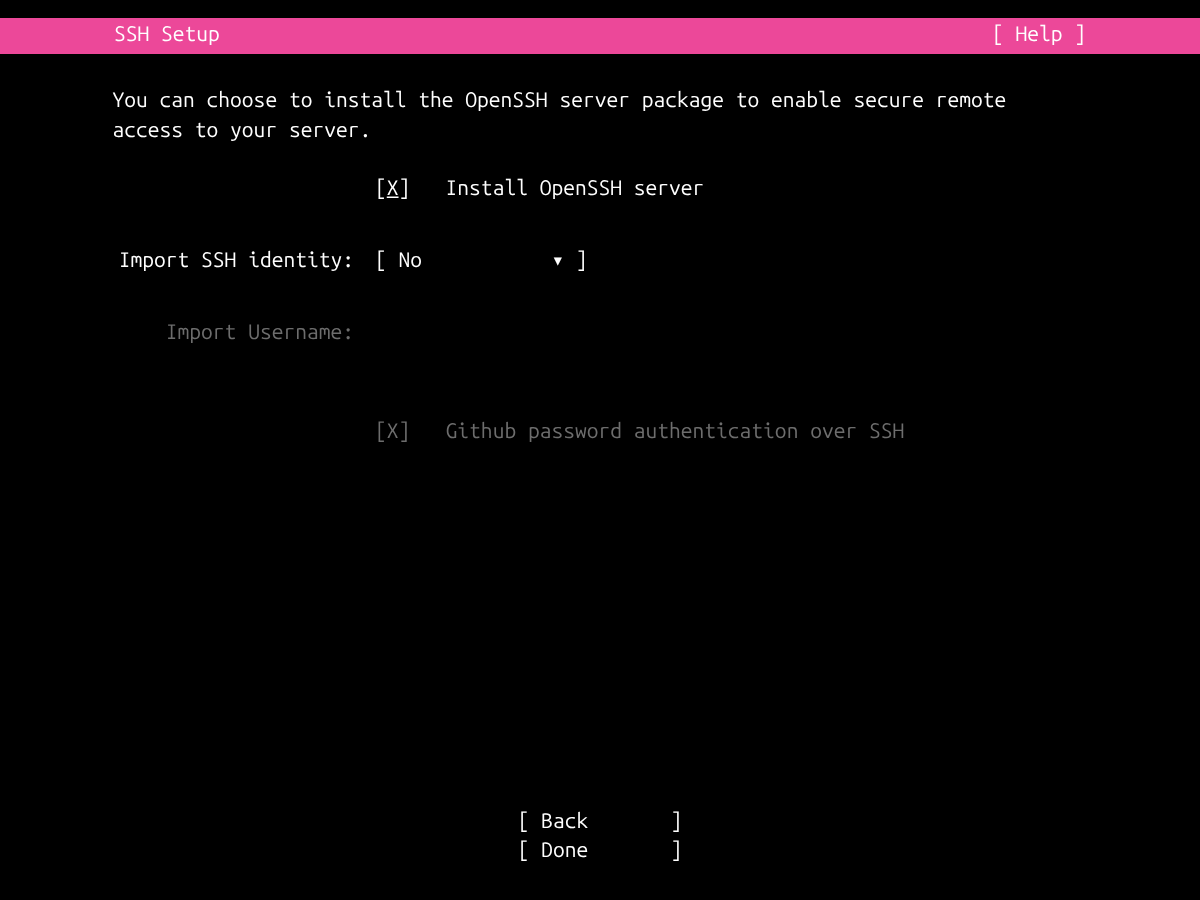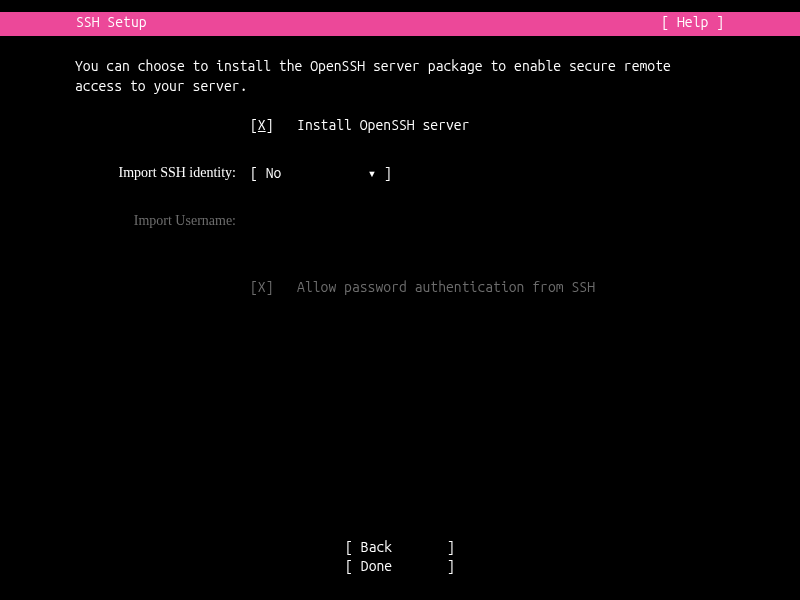--- a/index.html
+++ b/index.html
@@ -43,21 +43,20 @@
     .form-row {
       display: flex;
       align-items: center;
       margin-bottom: 2px;
     }
     .label-col {
       width: 175px;
       text-align: right;
       padding-right: 14px;
       white-space: nowrap;
-      font-family: Liberation Serif, serif;
     }
     .field-col {
       flex: 1;
     }
     .checkbox {
       color: #ffffff;
     }
     .checkbox .underline {
       text-decoration: underline;
     }
@@ -132,21 +131,21 @@
     <div class="field-col">
       <span></span>
     </div>
   </div>
 
   <div class="spacer-lg"></div>
 
   <div class="form-row">
     <div class="label-col"></div>
     <div class="field-col">
-      <span class="dimmed-checkbox"><span>[</span><span>X</span><span>]</span></span><span class="dimmed">&nbsp;&nbsp;&nbsp;</span><span class="dimmed">Allow password authentication from SSH</span>
+      <span class="dimmed-checkbox"><span>[</span><span>X</span><span>]</span></span><span class="dimmed">&nbsp;&nbsp;&nbsp;</span><span class="dimmed">Github password authentication over SSH</span>
     </div>
   </div>
 </div>
 
 <div class="footer">
   <div class="footer-btn">[ Back       ]</div>
   <div class="footer-btn">[ Done       ]</div>
 </div>
 
 </body></html>

